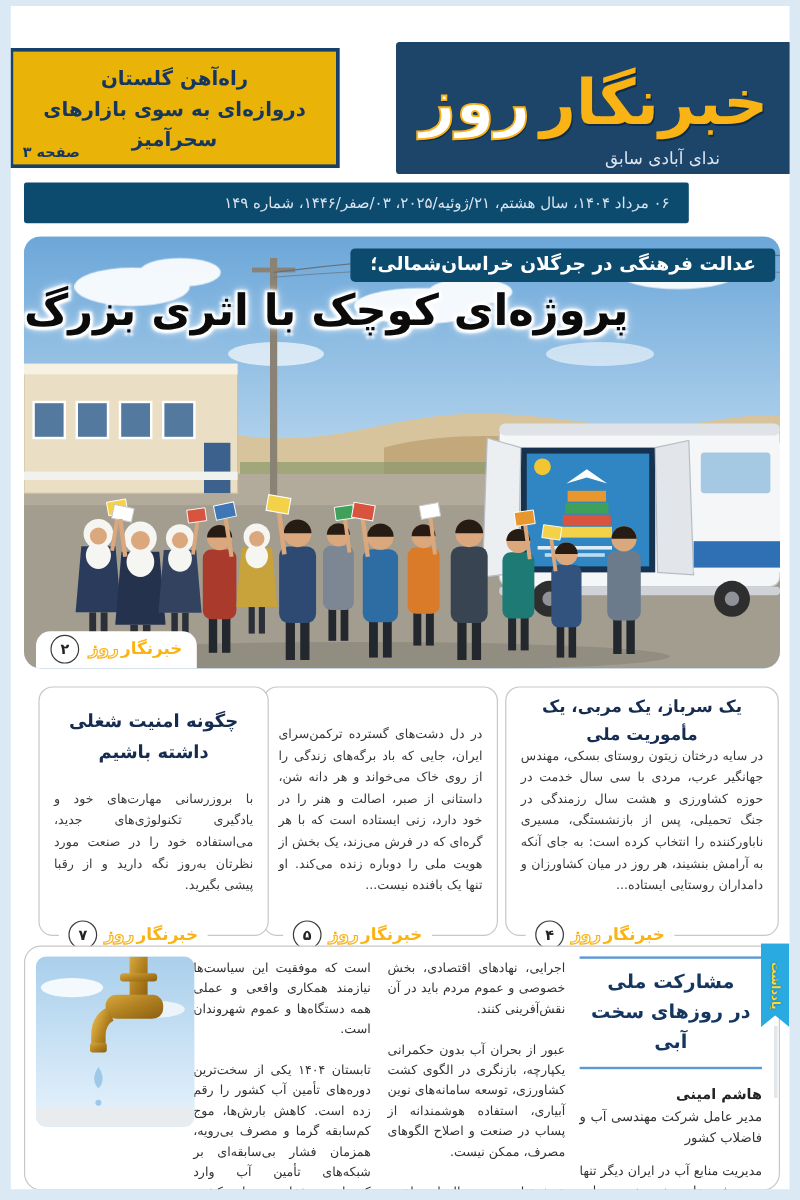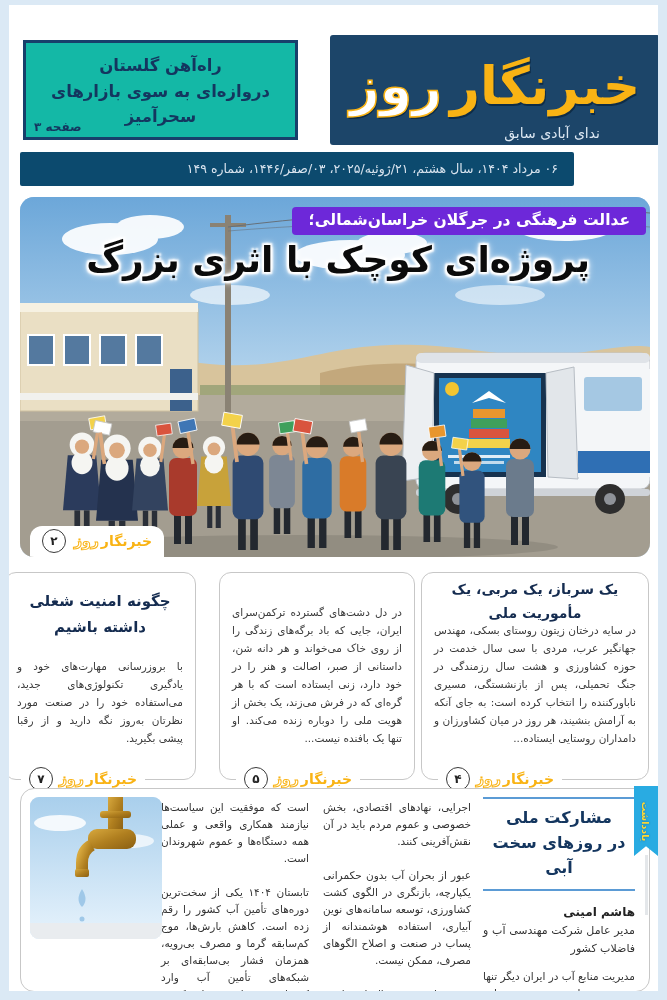--- a/index.html
+++ b/index.html
@@ -1,58 +1,58 @@
 <!DOCTYPE html>
 <html lang="fa" dir="rtl"><head>
 <meta charset="utf-8">
 <style>
   html,body{margin:0;padding:0;background:#fff;}
   body{width:667px;height:1000px;position:relative;overflow:hidden;
        font-family:"DejaVu Sans",sans-serif;direction:rtl;}
   .frame{position:absolute;inset:0;border:9px solid #dbe9f5;border-top-width:5px;
          pointer-events:none;z-index:60;}
   
-  .promo-box{position:absolute;left:23px;top:40px;width:275px;height:100px;
-             border:3px solid #17406b;background:#14b8a6;box-sizing:border-box;}
+  .promo-box{position:absolute;left:8px;top:40px;width:275px;height:100px;
+             border:3px solid #17406b;background:#eab308;box-sizing:border-box;}
   .promo-title{margin-top:10px;text-align:center;font-weight:bold;color:#14365f;
                font-size:16.5px;line-height:1.55;white-space:pre-line;}
   .promo-page{position:absolute;left:8px;bottom:3px;font-size:12px;font-weight:bold;color:#14365f;}
   .masthead{position:absolute;left:330px;top:35px;width:330px;height:110px;background:#1c4569;
             border-radius:3px;display:flex;align-items:center;justify-content:center;}
   .logo-big{font-weight:bold;font-size:52px;letter-spacing:-2px;line-height:1;direction:rtl;
             display:flex;gap:8px;align-items:baseline;transform:translateY(-4px);}
   .logo-big .p1{color:#f9b314;text-shadow:1px 2px 0 #0e2c47;}
   .logo-big .p2{color:#ffffff;-webkit-text-stroke:1.5px #f9b314;text-shadow:1px 2px 0 #0e2c47;}
   .masthead-sub{position:absolute;bottom:4px;right:60px;font-size:14px;color:#dce7f2;}
   .date-bar{position:absolute;left:20px;top:152px;width:554px;height:34px;background:#0c4a6e;
             color:#d9e4ef;font-size:12.5px;line-height:34px;box-sizing:border-box;
             padding-right:16px;border-radius:2px;}
   
   .lead{position:absolute;left:20px;top:197px;width:630px;height:360px;border-radius:14px;
         overflow:hidden;background:#9cc0e0;}
   .lead svg{position:absolute;inset:0;}
-  .kicker{position:absolute;top:10px;right:4px;background:#6d28d9;color:#fff;font-weight:bold;
+  .kicker{position:absolute;top:10px;right:4px;background:#0c4a6e;color:#fff;font-weight:bold;
           font-size:15.5px;padding:4px 16px 6px;border-radius:4px;z-index:4;}
-  .headline{position:absolute;top:42px;left:0;right:0;margin:0;text-align:right;z-index:4;
+  .headline{position:absolute;top:42px;left:0;right:0;margin:0;text-align:left;z-index:4;
             padding-right:60px;font-size:36px;font-weight:bold;color:#0b0b0b;
             text-shadow:0 0 6px #fff,0 0 10px #fff,2px 2px 2px #fff,-2px -2px 2px #fff,2px -2px 2px #fff,-2px 2px 2px #fff;}
   .pill{position:absolute;left:10px;bottom:0;background:#fff;border-radius:12px 12px 0 0;
         padding:3px 12px 4px;display:flex;align-items:center;gap:8px;direction:ltr;z-index:5;}
   .pgc{width:22px;height:22px;border:1.6px solid #3a3a3a;border-radius:50%;background:#fff;
        display:flex;align-items:center;justify-content:center;font-size:12px;font-weight:bold;color:#222;}
   .mini-logo{direction:rtl;unicode-bidi:isolate;font-weight:bold;font-size:14px;letter-spacing:-.5px;
              display:flex;gap:2px;align-items:baseline;}
   .mini-logo .p1{color:#f9b314;}
   .mini-logo .p2{color:#fff;-webkit-text-stroke:1px #f9b314;}
   
   .box{position:absolute;top:572px;height:208px;background:#fff;border:1.5px solid #c7c7c7;
        border-radius:12px;box-sizing:border-box;}
   .box-r{left:421px;width:228px;}
   .box-m{left:219px;width:196px;}
-  .box-l{left:4px;width:192px;}
+  .box-l{left:32px;width:192px;}
   .box-kicker{margin-top:15px;text-align:center;font-size:14.5px;color:#3d3d3d;}
   .box-title{margin-top:5px;text-align:center;font-weight:bold;font-size:14px;color:#152c50;
              line-height:1.7;white-space:pre-line;}
   .box-title.solo{margin-top:16px;font-size:15px;}
   .box-body{position:absolute;bottom:32px;left:12px;right:12px;font-size:10.5px;color:#3a3a3a;
             line-height:1.72;text-align:justify;}
   .box-foot{position:absolute;bottom:-12px;left:16px;background:#fff;padding:0 8px;display:flex;
             align-items:center;gap:6px;direction:ltr;}
   
   .note{position:absolute;left:20px;top:788px;width:630px;height:204px;background:#fff;

